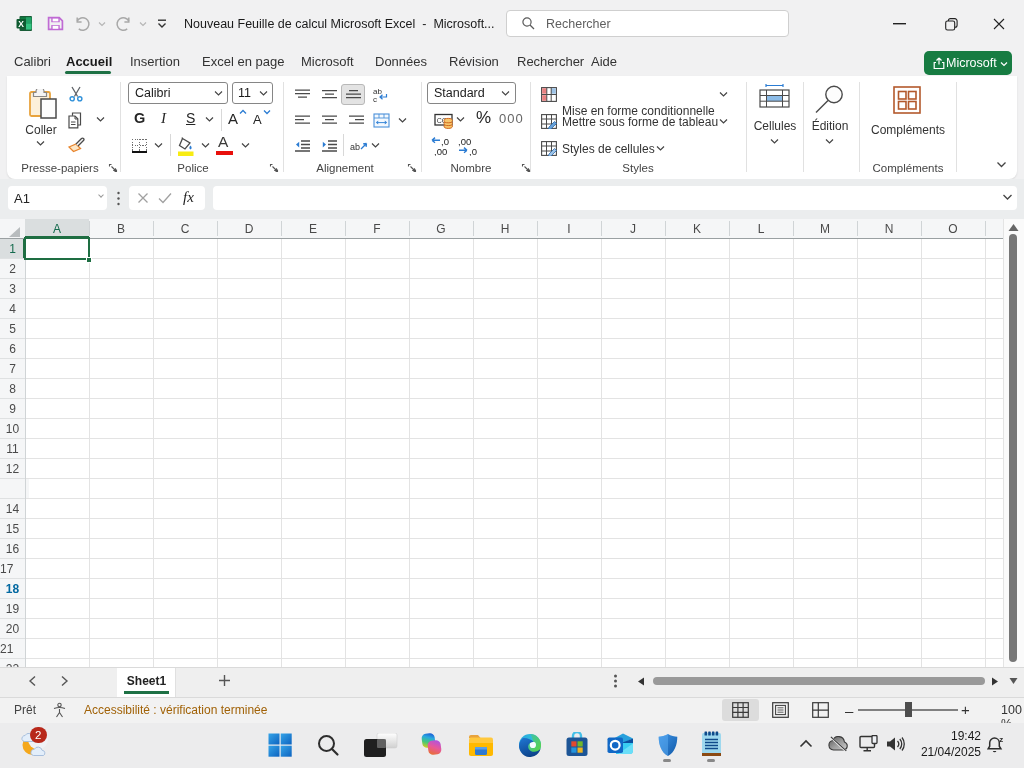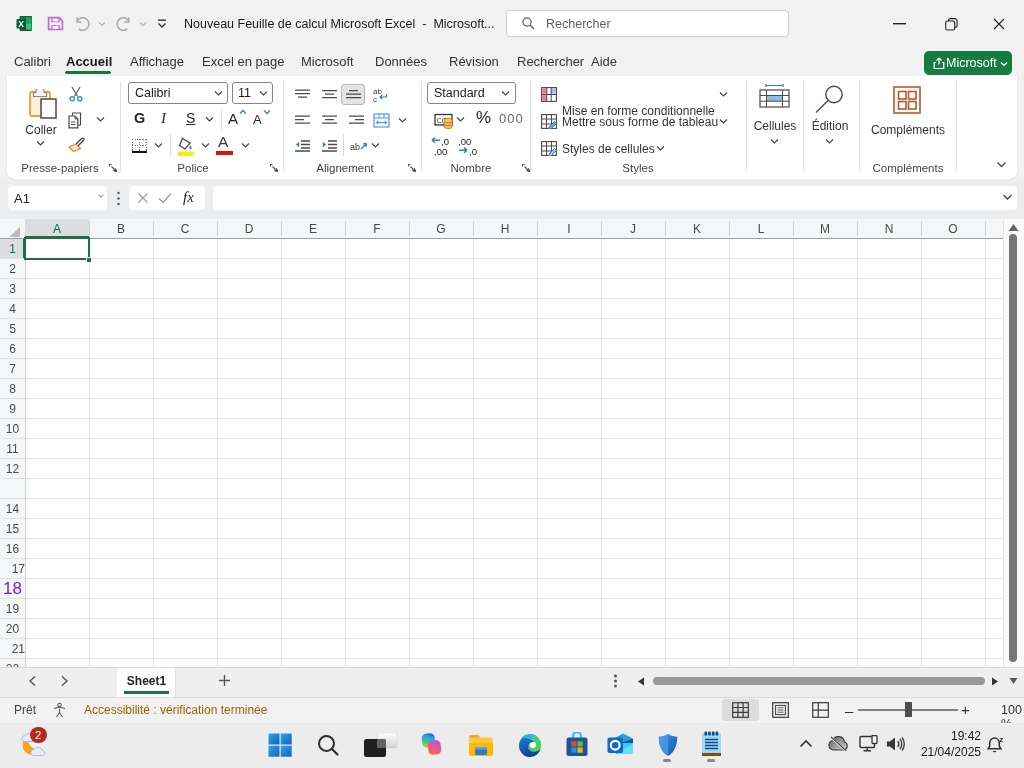--- a/index.html
+++ b/index.html
@@ -65,21 +65,21 @@
   <rect x="0.7" y="3" width="9" height="9" rx="1.8" fill="none" stroke="#222" stroke-width="1.1"></rect>
   <path d="M3.4 3 v-0.4 a2 2 0 0 1 2 -2 h4.4 a2.3 2.3 0 0 1 2.3 2.3 v4.4 a2 2 0 0 1 -2 2 h-0.4" fill="none" stroke="#222" stroke-width="1.1"></path>
 </svg>
 <svg class="abs" style="left:993px;top:18px" width="12" height="12" viewBox="0 0 12 12">
     <path d="M1 1 L11 11 M11 1 L1 11" stroke="#222" stroke-width="1.1"></path>
   </svg>
 
 <div class="rtab" style="left:14px">Calibri</div>
 <div class="rtab" style="left:66px;font-weight:bold;color:#1a1a1a">Accueil</div>
 <div class="abs" style="left:65px;top:71px;width:46px;height:2.6px;background:#1e7145;border-radius:2px"></div>
-<div class="rtab" style="left:130px">Affichage</div>
+<div class="rtab" style="left:130px">Insertion</div>
 <div class="rtab" style="left:202px">Excel en page</div>
 <div class="rtab" style="left:301px">Microsoft</div>
 <div class="rtab" style="left:375px">Données</div>
 <div class="rtab" style="left:449px">Révision</div>
 <div class="rtab" style="left:517px">Rechercher</div>
 <div class="rtab" style="left:591px">Aide</div>
 
 <div class="abs" style="left:924px;top:51px;width:88px;height:24px;background:#177c42;border-radius:5px;color:#fff;">
   <svg class="abs" style="left:8px;top:5px" width="14" height="14" viewBox="0 0 14 14">
     <path d="M7 8.5 V2 M7 2 L4.5 4.5 M7 2 L9.5 4.5" stroke="#fff" stroke-width="1.2" fill="none"></path>
@@ -631,25 +631,25 @@
 <div class="abs" style="overflow:hidden;left:0;top:359px;width:25px;height:20px;line-height:20px;text-align:center;font-size:12px;background:#f5f6f7;color:#4a4a4a;">7</div>
 <div class="abs" style="overflow:hidden;left:0;top:379px;width:25px;height:20px;line-height:20px;text-align:center;font-size:12px;background:#f5f6f7;color:#4a4a4a;">8</div>
 <div class="abs" style="overflow:hidden;left:0;top:399px;width:25px;height:20px;line-height:20px;text-align:center;font-size:12px;background:#f5f6f7;color:#4a4a4a;">9</div>
 <div class="abs" style="overflow:hidden;left:0;top:419px;width:25px;height:20px;line-height:20px;text-align:center;font-size:12px;background:#f5f6f7;color:#4a4a4a;">10</div>
 <div class="abs" style="overflow:hidden;left:0;top:439px;width:25px;height:20px;line-height:20px;text-align:center;font-size:12px;background:#f5f6f7;color:#4a4a4a;">11</div>
 <div class="abs" style="overflow:hidden;left:0;top:459px;width:25px;height:20px;line-height:20px;text-align:center;font-size:12px;background:#f5f6f7;color:#4a4a4a;">12</div>
 <div class="abs" style="overflow:hidden;left:0;top:479px;width:25px;height:20px;line-height:20px;text-align:center;font-size:12px;background:#f5f6f7;color:#4a4a4a;padding-left:29px;">13</div>
 <div class="abs" style="overflow:hidden;left:0;top:499px;width:25px;height:20px;line-height:20px;text-align:center;font-size:12px;background:#f5f6f7;color:#4a4a4a;">14</div>
 <div class="abs" style="overflow:hidden;left:0;top:519px;width:25px;height:20px;line-height:20px;text-align:center;font-size:12px;background:#f5f6f7;color:#4a4a4a;">15</div>
 <div class="abs" style="overflow:hidden;left:0;top:539px;width:25px;height:20px;line-height:20px;text-align:center;font-size:12px;background:#f5f6f7;color:#4a4a4a;">16</div>
-<div class="abs" style="overflow:hidden;left:0;top:559px;width:25px;height:20px;line-height:20px;text-align:right;font-size:12px;background:#f5f6f7;color:#4a4a4a;">17</div>
-<div class="abs" style="overflow:hidden;left:0;top:579px;width:25px;height:20px;line-height:20px;text-align:center;font-size:17px;background:#f5f6f7;color:#6d28d9;">18</div>
+<div class="abs" style="overflow:hidden;left:0;top:559px;width:25px;height:20px;line-height:20px;text-align:left;font-size:12px;background:#f5f6f7;color:#4a4a4a;">17</div>
+<div class="abs" style="overflow:hidden;left:0;top:579px;width:25px;height:20px;line-height:20px;text-align:center;font-size:12px;background:#f5f6f7;color:#0369a1;font-weight:bold;">18</div>
 <div class="abs" style="overflow:hidden;left:0;top:599px;width:25px;height:20px;line-height:20px;text-align:center;font-size:12px;background:#f5f6f7;color:#4a4a4a;">19</div>
 <div class="abs" style="overflow:hidden;left:0;top:619px;width:25px;height:20px;line-height:20px;text-align:center;font-size:12px;background:#f5f6f7;color:#4a4a4a;">20</div>
-<div class="abs" style="overflow:hidden;left:0;top:639px;width:25px;height:20px;line-height:20px;text-align:right;font-size:12px;background:#f5f6f7;color:#4a4a4a;">21</div>
+<div class="abs" style="overflow:hidden;left:0;top:639px;width:25px;height:20px;line-height:20px;text-align:left;font-size:12px;background:#f5f6f7;color:#4a4a4a;">21</div>
 <div class="abs" style="overflow:hidden;left:0;top:659px;width:25px;height:8px;line-height:20px;text-align:center;font-size:12px;background:#f5f6f7;color:#4a4a4a;">22</div>
 <div class="abs" style="left:0;top:258px;width:25px;height:1px;background:#dfe1e2"></div>
 <div class="abs" style="left:25px;top:258px;width:978px;height:1px;background:#e3e3e3"></div>
 <div class="abs" style="left:0;top:278px;width:25px;height:1px;background:#dfe1e2"></div>
 <div class="abs" style="left:25px;top:278px;width:978px;height:1px;background:#e3e3e3"></div>
 <div class="abs" style="left:0;top:298px;width:25px;height:1px;background:#dfe1e2"></div>
 <div class="abs" style="left:25px;top:298px;width:978px;height:1px;background:#e3e3e3"></div>
 <div class="abs" style="left:0;top:318px;width:25px;height:1px;background:#dfe1e2"></div>
 <div class="abs" style="left:25px;top:318px;width:978px;height:1px;background:#e3e3e3"></div>
 <div class="abs" style="left:0;top:338px;width:25px;height:1px;background:#dfe1e2"></div>

